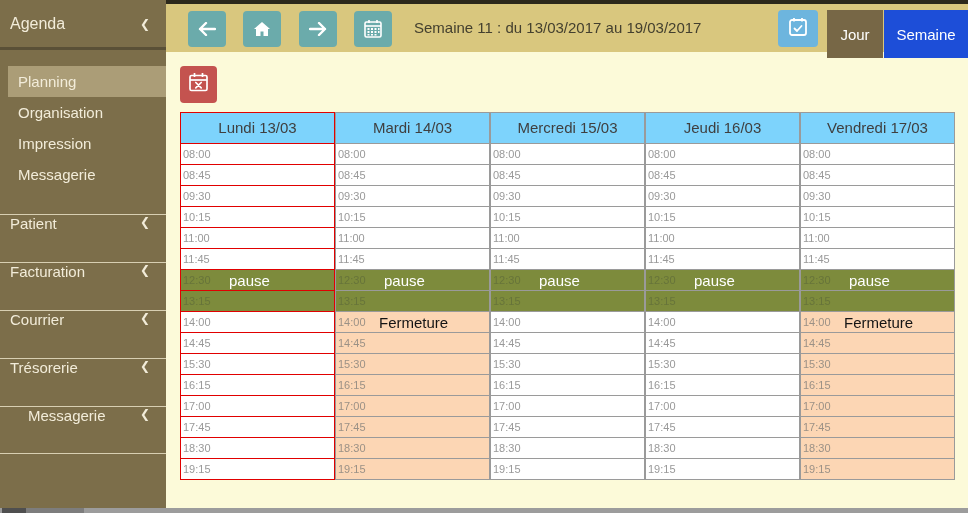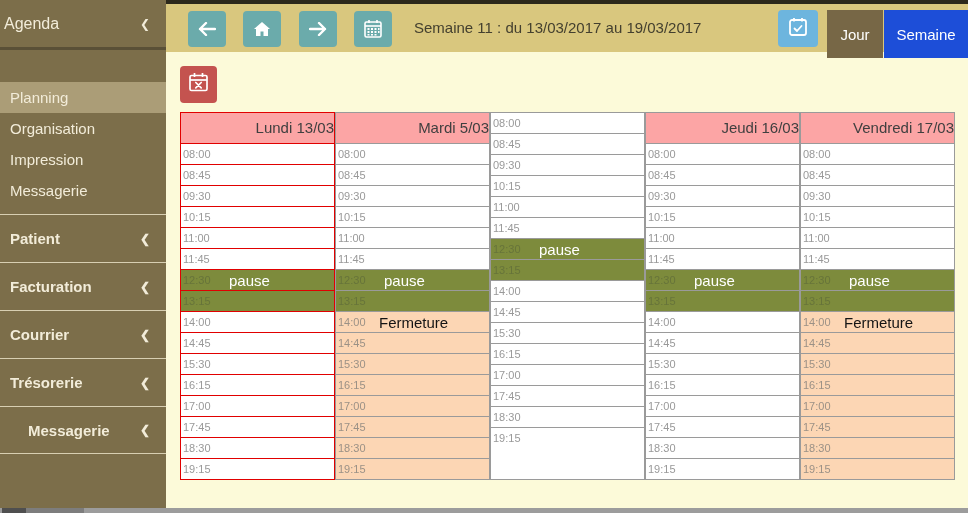--- a/index.html
+++ b/index.html
@@ -5,28 +5,28 @@
   html,body{margin:0;padding:0;}
   body{
     width:968px;height:513px;position:relative;overflow:hidden;
     background:#fcfad9;
     font-family:"Liberation Sans",sans-serif;
     -webkit-font-smoothing:antialiased;
   }
   
   .sidebar{position:absolute;left:0;top:0;width:166px;height:509px;background:#7c6e4a;color:#f2ecd9;}
   .agenda-head{height:47px;display:flex;align-items:center;justify-content:space-between;
-    padding:0 16px 0 4px;font-size:16px;border-bottom:3px solid #5a5037;cursor:pointer;}
+    padding:0 16px 0 10px;font-size:16px;border-bottom:3px solid #5a5037;cursor:pointer;}
   .chev{font-size:12px;color:#f2ecd9;}
-  .submenu{margin-top:32px;}
+  .submenu{margin-top:16px;padding-left:8px;}
   .submenu-item{height:31px;line-height:31px;padding-left:10px;font-size:15px;cursor:pointer;}
   .submenu-item.active{background:#ab9d77;}
   .sections{position:absolute;top:214px;left:0;right:0;}
-  .section-item{height:48px;display:flex;align-items:center;justify-content:space-between;
-    padding:0 16px 0 10px;font-size:15px;border-top:1px solid #d8cfb2;cursor:pointer;box-sizing:border-box;font-weight:bold;}
+  .section-item{height:48px;display:flex;justify-content:space-between;
+    padding:0 16px 0 10px;font-size:15px;border-top:1px solid #d8cfb2;cursor:pointer;box-sizing:border-box;}
   .section-item:last-child{border-bottom:1px solid #d8cfb2;padding-left:28px;}
   
   .topbar{position:absolute;left:166px;top:0;width:802px;height:52px;background:#d9c77e;
     border-top:4px solid #2c281b;box-sizing:border-box;}
   .tbtn{position:absolute;top:7px;width:38px;height:36px;background:#6babab;border-radius:4px;
     display:flex;align-items:center;justify-content:center;color:#fff;cursor:pointer;}
   .tbtn svg{display:block;}
   .week-label{position:absolute;left:248px;top:0;height:64px;line-height:48px;font-size:15px;color:#44402f;}
   .bluebtn{position:absolute;left:612px;top:6px;width:40px;height:37px;background:#6db5de;border-radius:4px;
     display:flex;align-items:center;justify-content:center;cursor:pointer;}
@@ -34,21 +34,21 @@
     color:#fff;font-size:15px;cursor:pointer;}
   .jour{left:661px;width:56px;background:#776746;}
   .semaine{left:718px;width:84px;background:#1d4ed8;}
   
   .title-icon{position:absolute;left:180px;top:66px;width:37px;height:37px;background:#c4534f;border-radius:4px;
     display:flex;align-items:center;justify-content:center;}
   .page-title{position:absolute;left:228px;top:72px;font-size:22px;color:#5c574c;letter-spacing:.5px;margin-top:45px;}
   
   .grid{position:absolute;left:180px;top:112px;display:flex;}
   .col{width:155px;box-sizing:border-box;border:1px solid #9a9a9a;background:#fff;}
-  .col-header{height:30px;line-height:30px;text-align:right;background:#fca5a5;color:#3f3f3f;
+  .col-header{height:30px;line-height:30px;text-align:center;background:#7dd3fc;color:#3f3f3f;
     font-size:15px;border-bottom:1px solid #9a9a9a;cursor:pointer;}
   .slot{height:20px;border-bottom:1px solid #9a9a9a;display:flex;align-items:center;
     font-size:11px;color:#999;padding-left:2px;box-sizing:content-box;cursor:pointer;background:#fff;}
   .slot:last-child{border-bottom:none;}
   .slot .t{min-width:33px;}
   .slot.pause{background:#7d8b3c;color:#67743a;}
   .slot.closed{background:#fcd6b4;color:#9b9186;}
   .pause-label{color:#ffffff;font-size:15px;margin-left:13px;}
   .fermeture-label{color:#141414;font-size:15px;margin-left:8px;}
   .col.selected{border-color:#e10000;}
@@ -219,21 +219,21 @@
         <span class="t">17:45</span>
       </div>
       <div class="slot">
         <span class="t">18:30</span>
       </div>
       <div class="slot">
         <span class="t">19:15</span>
       </div>
     </div>
     <div class="col">
-      <div class="col-header">Mardi 5/03</div>
+      <div class="col-header">Mardi 14/03</div>
       <div class="slot">
         <span class="t">08:00</span>
       </div>
       <div class="slot">
         <span class="t">08:45</span>
       </div>
       <div class="slot">
         <span class="t">09:30</span>
       </div>
       <div class="slot">
@@ -272,20 +272,21 @@
         <span class="t">17:45</span>
       </div>
       <div class="slot closed">
         <span class="t">18:30</span>
       </div>
       <div class="slot closed">
         <span class="t">19:15</span>
       </div>
     </div>
     <div class="col">
+      <div class="col-header">Mercredi 15/03</div>
       <div class="slot">
         <span class="t">08:00</span>
       </div>
       <div class="slot">
         <span class="t">08:45</span>
       </div>
       <div class="slot">
         <span class="t">09:30</span>
       </div>
       <div class="slot">

